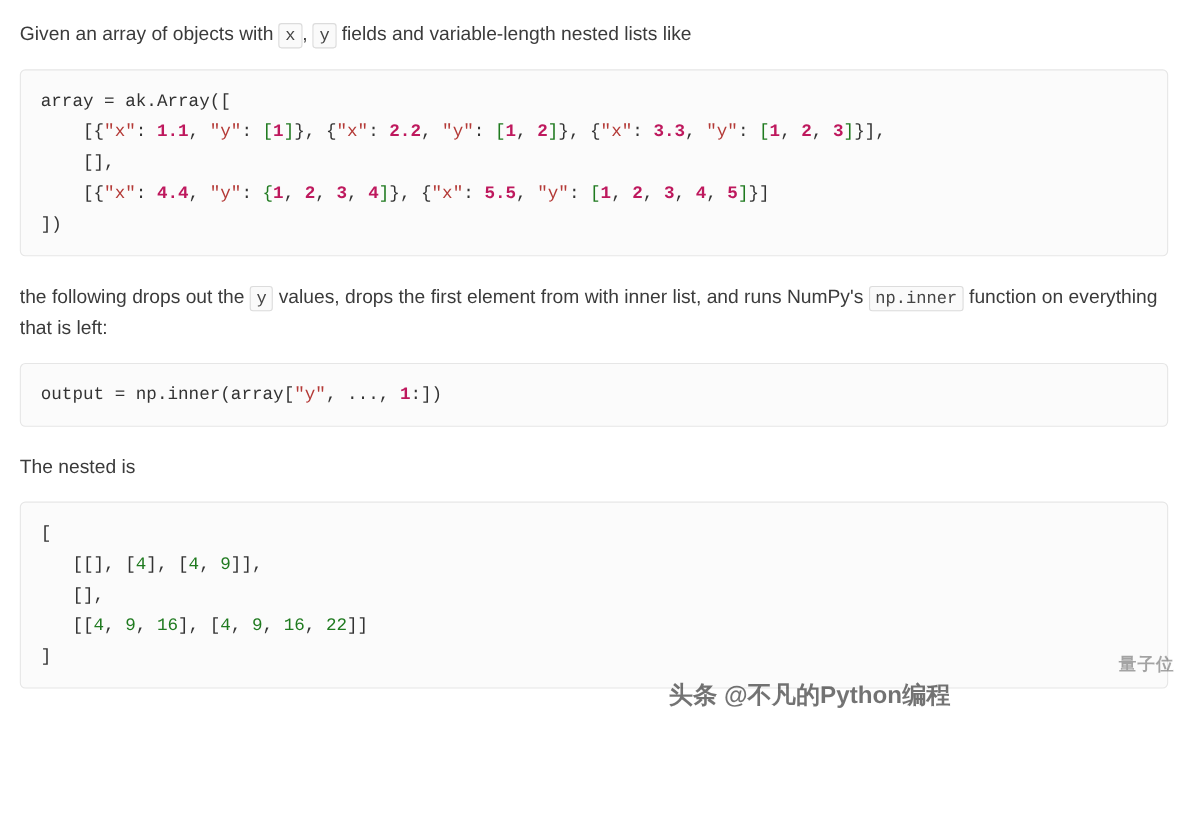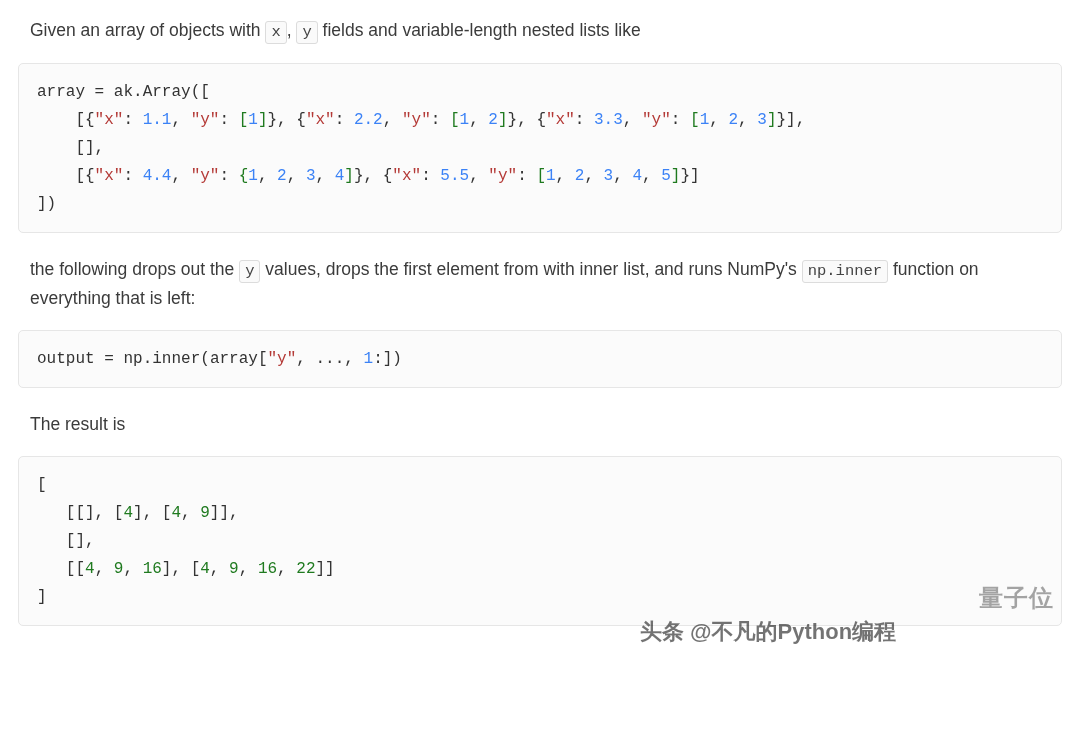--- a/index.html
+++ b/index.html
@@ -7,21 +7,21 @@
     margin: 0;
     padding: 10px 18px;
     font-family: -apple-system, BlinkMacSystemFont, "Segoe UI", Helvetica, Arial, sans-serif;
     font-size: 17.5px;
     line-height: 1.6;
     color: #3b3b3b;
     background: #ffffff;
     width: 1080px;
     position: relative;
   }
-  p { margin: 6px 0 14px 12px; }
+  p { margin: 6px 0 14px 0; }
   code.inline {
     font-family: "SFMono-Regular", Consolas, "Liberation Mono", Menlo, monospace;
     font-size: 15.5px;
     background: #fafafa;
     border: 1px solid #dcdcdc;
     border-radius: 3px;
     padding: 1px 5px 2px 5px;
     color: #444;
   }
   pre.codeblock {
@@ -31,55 +31,55 @@
     background: #fbfbfb;
     border: 1px solid #e6e6e6;
     border-radius: 5px;
     padding: 14px 18px;
     margin: 18px 0 22px 0;
     overflow-x: auto;
     color: #333;
     white-space: pre;
   }
   .t  { color: #333; }     
-  .n  { color: #3b82f6; }  
+  .n  { color: #be185d; font-weight: bold; }  
   .s  { color: #b43a37; }  
   .g  { color: #1f7a1f; }     
 
   .watermark {
     position: absolute;
     bottom: 8px;
     font-weight: 600;
     color: rgba(0,0,0,0.55);
     font-family: sans-serif;
     white-space: nowrap;
   }
-  .wm1 { left: 640px; font-size: 22px; }
-  .wm2 { right: 26px; bottom: 40px; font-size: 24px; color: rgba(0,0,0,0.35); letter-spacing: 1px;}
+  .wm1 { left: 608px; font-size: 22px; }
+  .wm2 { right: 12px; bottom: 40px; font-size: 16px; color: rgba(0,0,0,0.35); letter-spacing: 1px;}
 </style>
 </head>
 <body>
 
 <p>
   <span>Given an array of objects with </span><code class="inline">x</code><span>, </span><code class="inline">y</code><span> fields and variable-length nested lists like</span>
 </p>
 
 <pre class="codeblock"><span class="t">array </span><span class="t">=</span><span class="t"> ak</span><span class="t">.</span><span class="t">Array</span><span class="t">([</span>
 <span class="t">    [{</span><span class="s">"x"</span><span class="t">: </span><span class="n">1.1</span><span class="t">, </span><span class="s">"y"</span><span class="t">: </span><span class="g">[</span><span class="n">1</span><span class="g">]</span><span class="t">}, {</span><span class="s">"x"</span><span class="t">: </span><span class="n">2.2</span><span class="t">, </span><span class="s">"y"</span><span class="t">: </span><span class="g">[</span><span class="n">1</span><span class="t">, </span><span class="n">2</span><span class="g">]</span><span class="t">}, {</span><span class="s">"x"</span><span class="t">: </span><span class="n">3.3</span><span class="t">, </span><span class="s">"y"</span><span class="t">: </span><span class="g">[</span><span class="n">1</span><span class="t">, </span><span class="n">2</span><span class="t">, </span><span class="n">3</span><span class="g">]</span><span class="t">}],</span>
 <span class="t">    [],</span>
 <span class="t">    [{</span><span class="s">"x"</span><span class="t">: </span><span class="n">4.4</span><span class="t">, </span><span class="s">"y"</span><span class="t">: </span><span class="g">{</span><span class="n">1</span><span class="t">, </span><span class="n">2</span><span class="t">, </span><span class="n">3</span><span class="t">, </span><span class="n">4</span><span class="g">]</span><span class="t">}, {</span><span class="s">"x"</span><span class="t">: </span><span class="n">5.5</span><span class="t">, </span><span class="s">"y"</span><span class="t">: </span><span class="g">[</span><span class="n">1</span><span class="t">, </span><span class="n">2</span><span class="t">, </span><span class="n">3</span><span class="t">, </span><span class="n">4</span><span class="t">, </span><span class="n">5</span><span class="g">]</span><span class="t">}]</span>
 <span class="t">])</span></pre>
 
 <p>
   <span>the following drops out the </span><code class="inline">y</code><span> values, drops the first element from with inner list, and runs NumPy's </span><code class="inline">np.inner</code><span> function on everything that is left:</span>
 </p>
 
 <pre class="codeblock"><span class="t">output </span><span class="t">=</span><span class="t"> np</span><span class="t">.</span><span class="t">inner</span><span class="t">(</span><span class="t">array</span><span class="t">[</span><span class="s">"y"</span><span class="t">, </span><span class="t">...</span><span class="t">, </span><span class="n">1</span><span class="t">:])</span></pre>
 
-<p>The result is</p>
+<p>The nested is</p>
 
 <pre class="codeblock"><span class="t">[</span>
 <span class="t">   [[], [</span><span class="g">4</span><span class="t">], [</span><span class="g">4</span><span class="t">, </span><span class="g">9</span><span class="t">]],</span>
 <span class="t">   [],</span>
 <span class="t">   [[</span><span class="g">4</span><span class="t">, </span><span class="g">9</span><span class="t">, </span><span class="g">16</span><span class="t">], [</span><span class="g">4</span><span class="t">, </span><span class="g">9</span><span class="t">, </span><span class="g">16</span><span class="t">, </span><span class="g">22</span><span class="t">]]</span>
 <span class="t">]</span></pre>
 
 <div class="watermark wm2">量子位</div>
 <div class="watermark wm1">头条 @不凡的Python编程</div>
 

